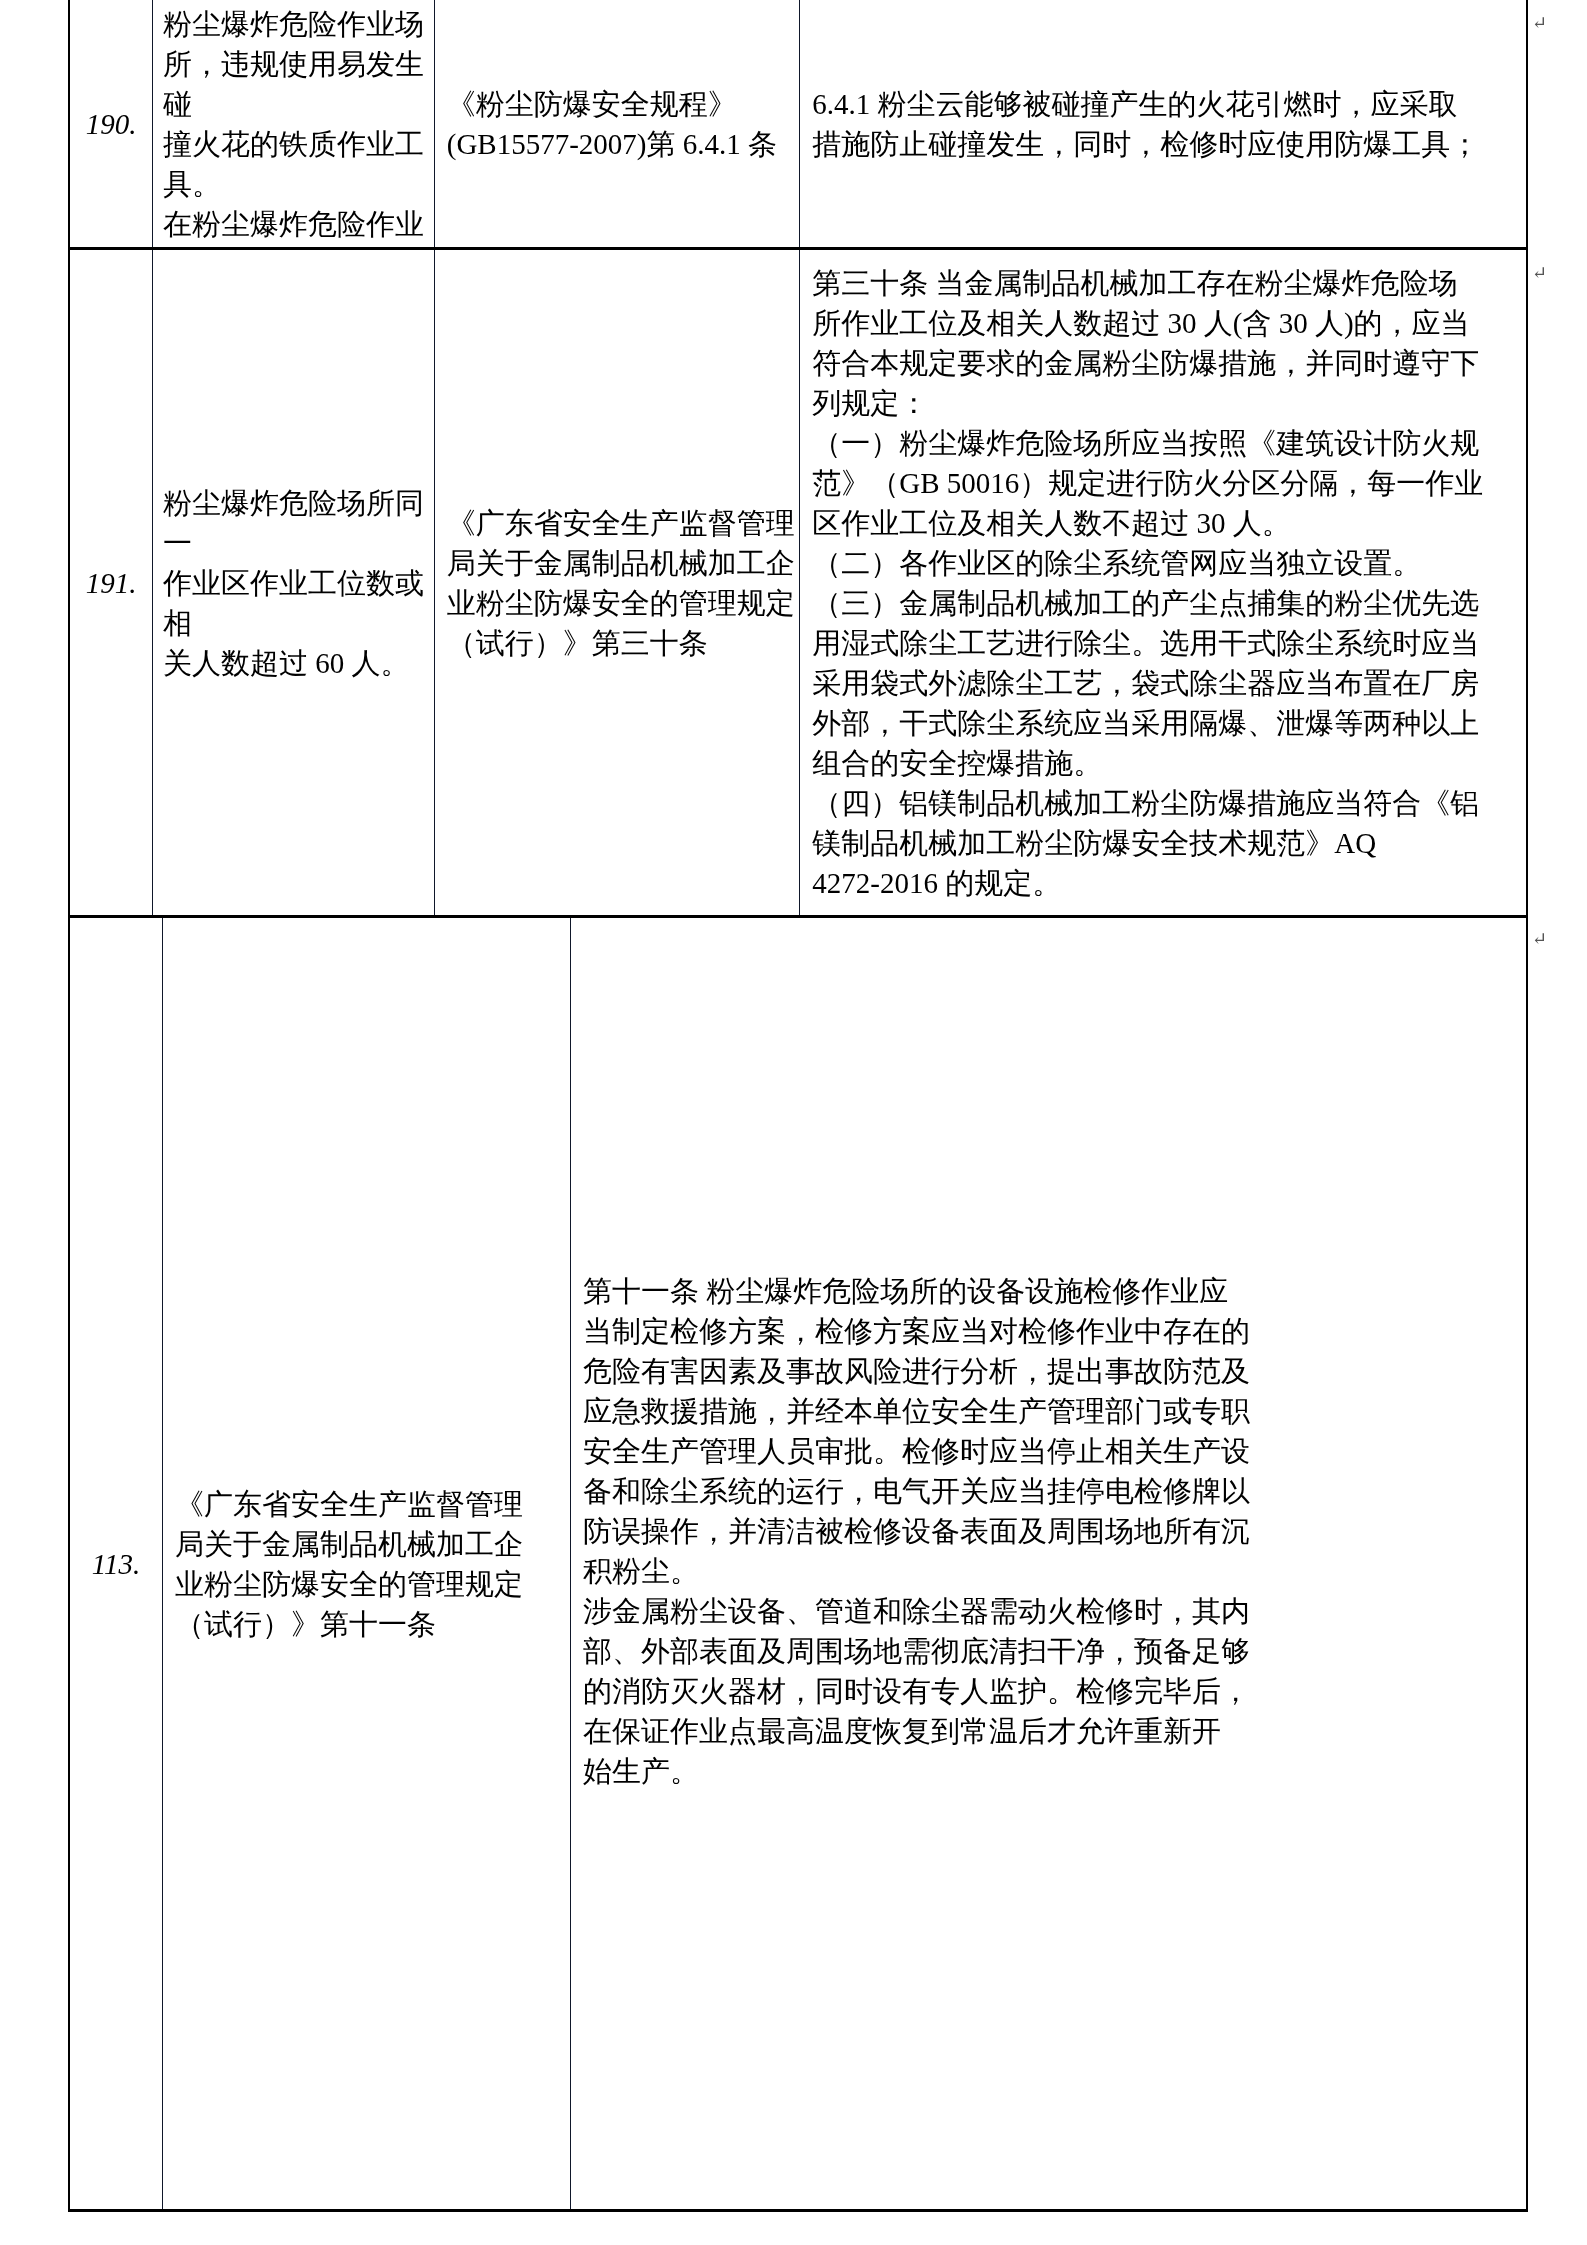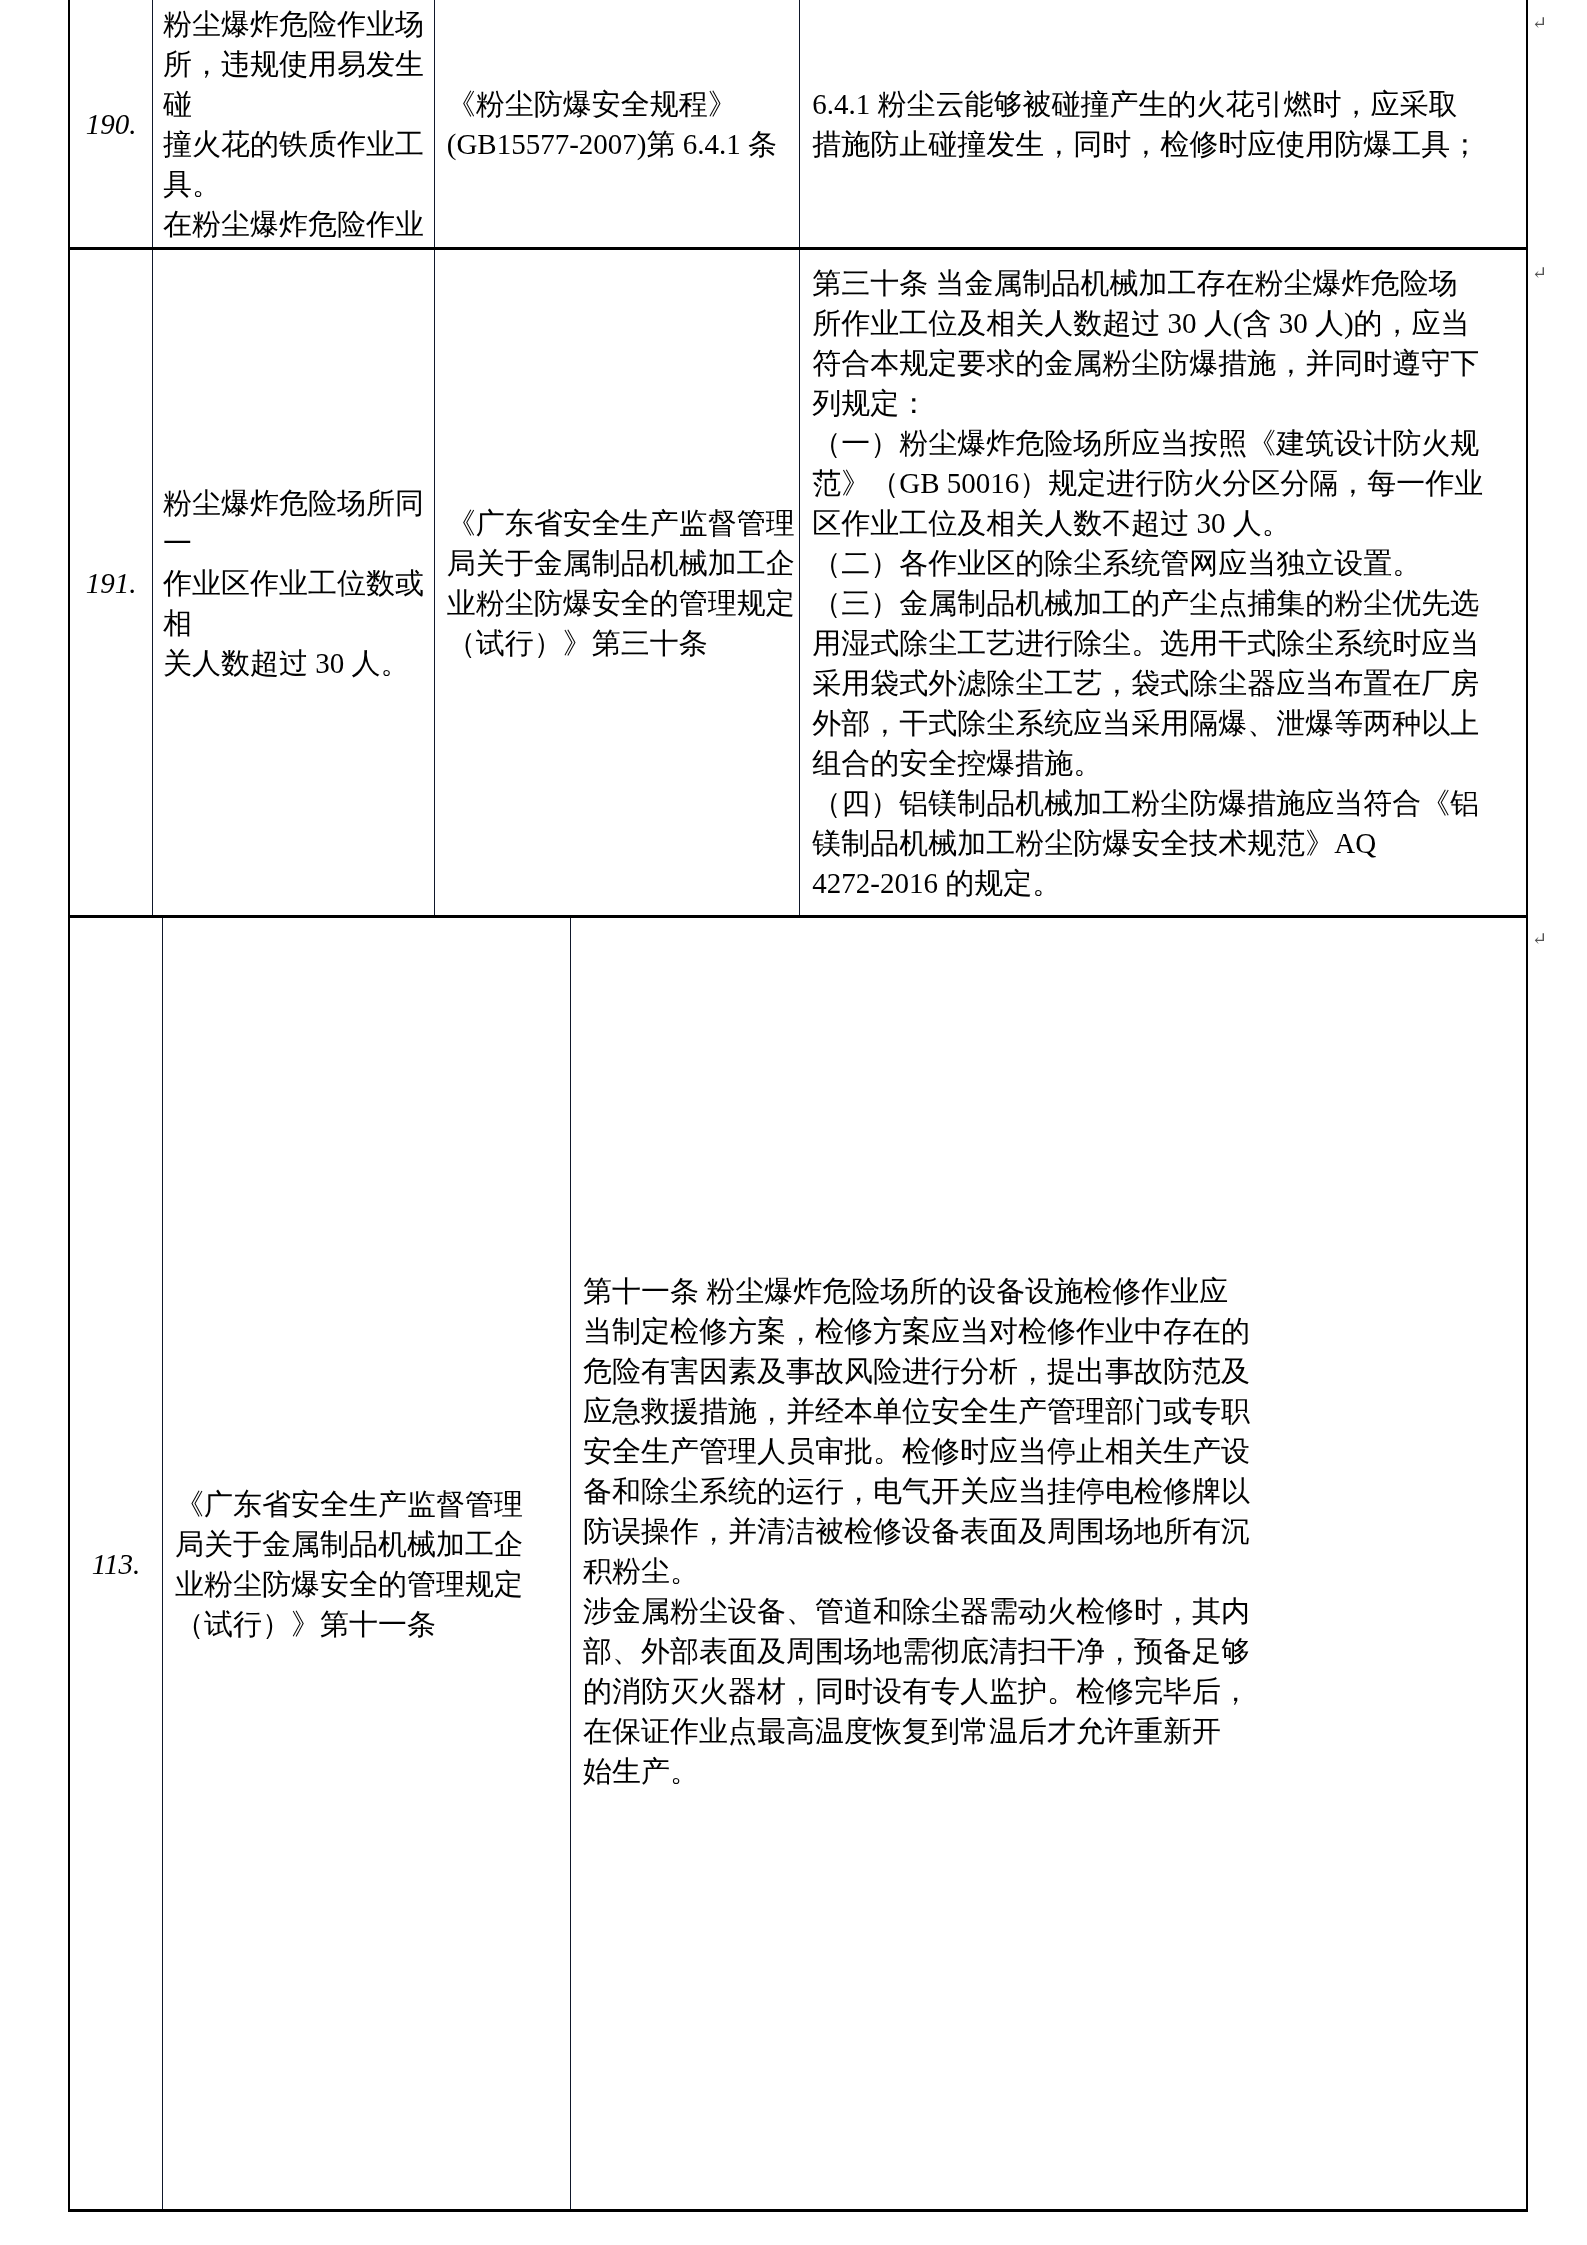--- a/index.html
+++ b/index.html
@@ -92,21 +92,21 @@
     </div>
   </div>
 
   <div class="row r2">
     <div class="cell col-num">
       <div class="num-text">191.</div>
     </div>
     <div class="cell col-violation">
       <div class="cell-text">粉尘爆炸危险场所同一
 作业区作业工位数或相
-关人数超过 30 人。</div>
+关人数超过 60 人。</div>
     </div>
     <div class="cell col-basis">
       <div class="cell-text">《广东省安全生产监督管理
 局关于金属制品机械加工企
 业粉尘防爆安全的管理规定
 （试行）》第三十条</div>
     </div>
     <div class="cell col-provision">
       <div class="cell-text">第三十条 当金属制品机械加工存在粉尘爆炸危险场
 所作业工位及相关人数超过 30 人(含 30 人)的，应当

